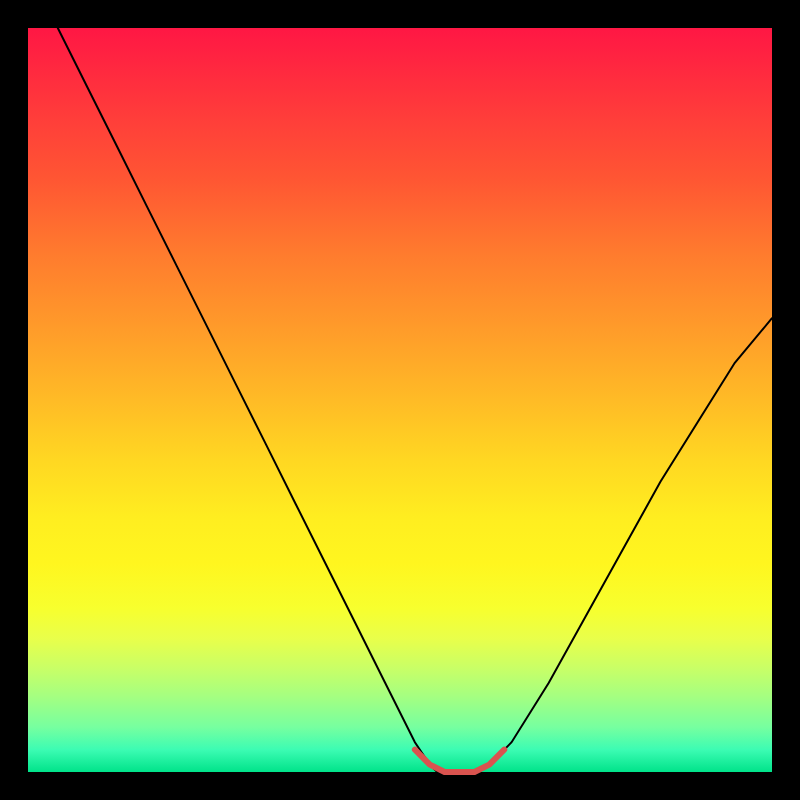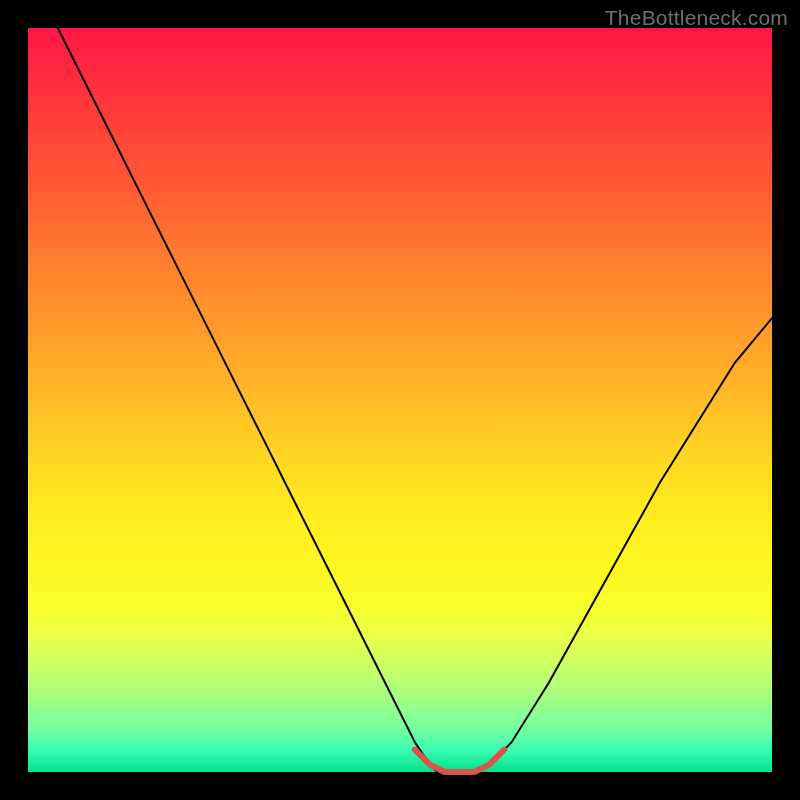--- a/index.html
+++ b/index.html
@@ -62,20 +62,19 @@
     top: 0;
     width: 744px;
     height: 744px;
     overflow: visible;
   }
 </style>
 </head>
 <body>
 
 <div class="frame">
-  <div class="watermark">TheBottleneck.com</div>
   <div class="plot">
     <svg class="curve" viewBox="0 0 744 744" preserveAspectRatio="none">
       <path id="main-curve" fill="none" stroke="#000000" stroke-width="2" stroke-linecap="round" d="M29.8 0.0 L59.5 59.5 L89.3 119.0 L119.0 178.6 L148.8 238.1 L178.6 297.6 L208.3 357.1 L238.1 416.6 L267.8 476.2 L297.6 535.7 L327.4 595.2 L357.1 654.7 L386.9 714.2 L401.8 736.6 L409.2 744.0 L431.5 744.0 L446.4 744.0 L461.3 736.6 L483.6 714.2 L520.8 654.7 L558.0 587.8 L595.2 520.8 L632.4 453.8 L669.6 394.3 L706.8 334.8 L744.0 290.2"></path>
       <path id="band-curve" fill="none" stroke="#d9534f" stroke-width="6" stroke-linecap="round" stroke-linejoin="round" d="M386.9 721.7 L401.8 736.6 L416.6 744.0 L431.5 744.0 L446.4 744.0 L461.3 736.6 L476.2 721.7"></path>
     </svg>
   </div>
 </div>
 
 </body></html>

